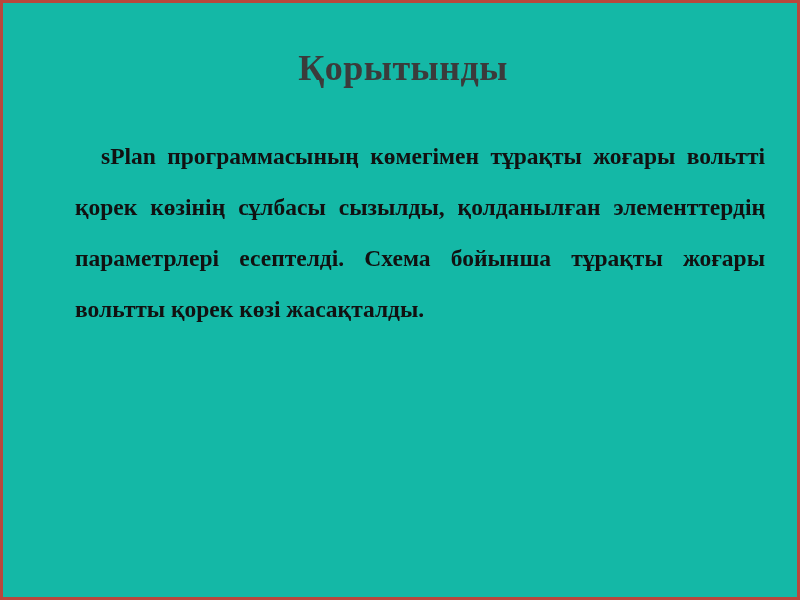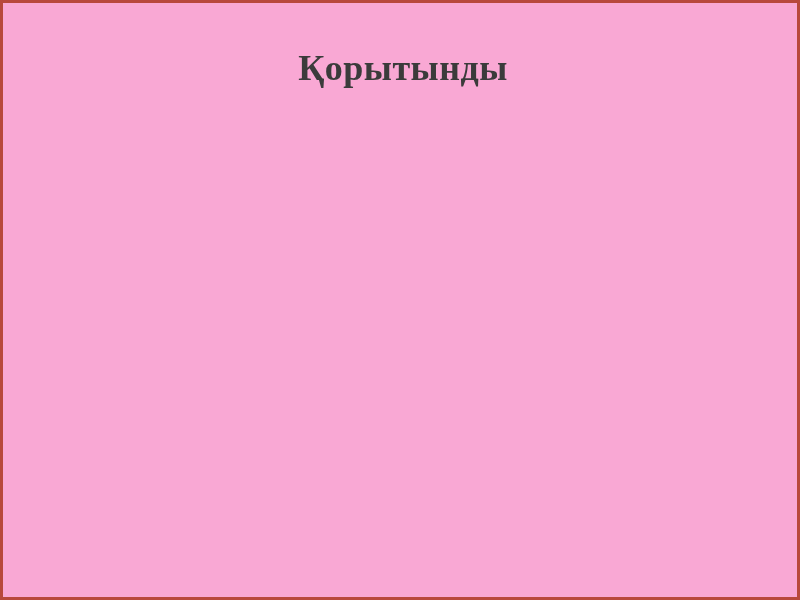--- a/index.html
+++ b/index.html
@@ -11,21 +11,21 @@
     height: 600px;
     background: #ffffff;
     font-family: "Liberation Serif", serif;
     overflow: hidden;
   }
   .slide {
     position: relative;
     box-sizing: border-box;
     width: 800px;
     height: 600px;
-    background: #f9a8d4;
+    background: #14b8a6;
     border: 3px solid #b8483c;
     padding: 0;
   }
   .slide-title {
     position: absolute;
     top: 44px;
     left: 0;
     width: 800px;
     text-align: center;
     font-family: "Liberation Serif", serif;
@@ -60,15 +60,16 @@
   }
 </style>
 </head>
 <body>
 
 <div class="slide">
 
   <div class="slide-title">Қорытынды</div>
 
   <div class="body-block">
+    <p class="para justify indent-first">sPlan программасының көмегімен тұрақты жоғары вольтті қорек көзінің сұлбасы сызылды, қолданылған элементтердің параметрлері есептелді. Схема бойынша тұрақты жоғары вольтты қорек көзі жасақталды.</p>
   </div>
 
 </div>
 
 </body></html>

